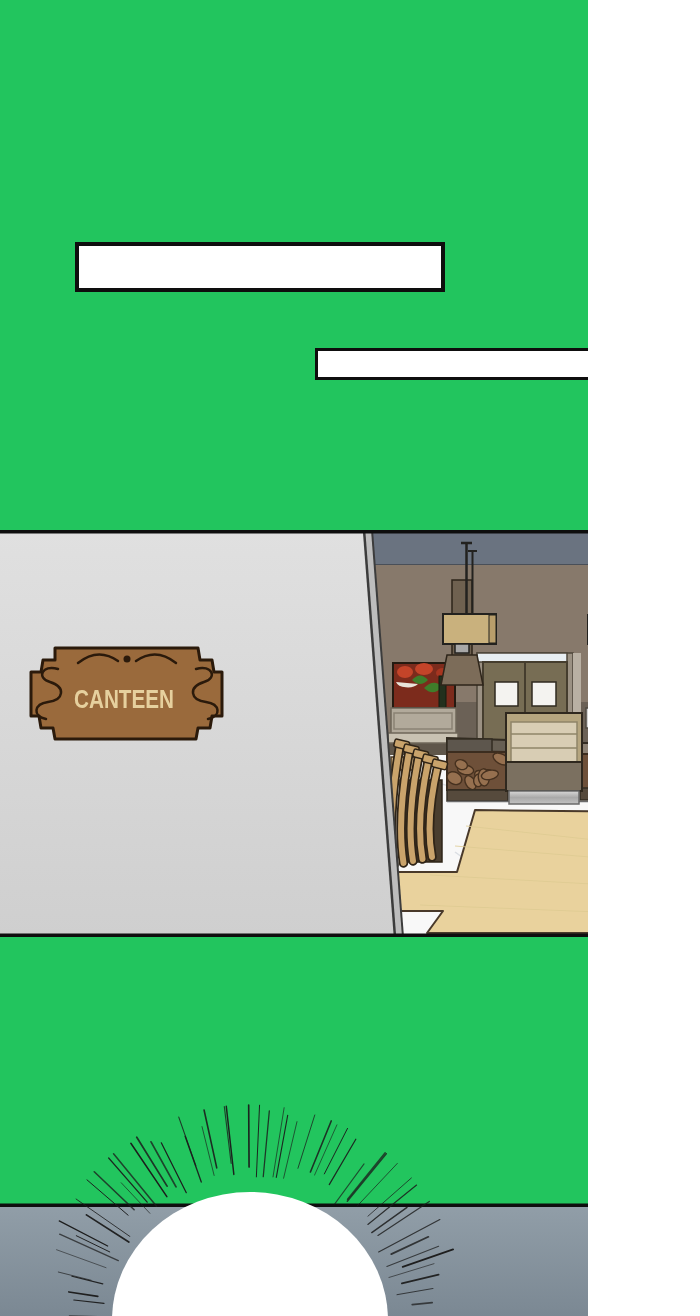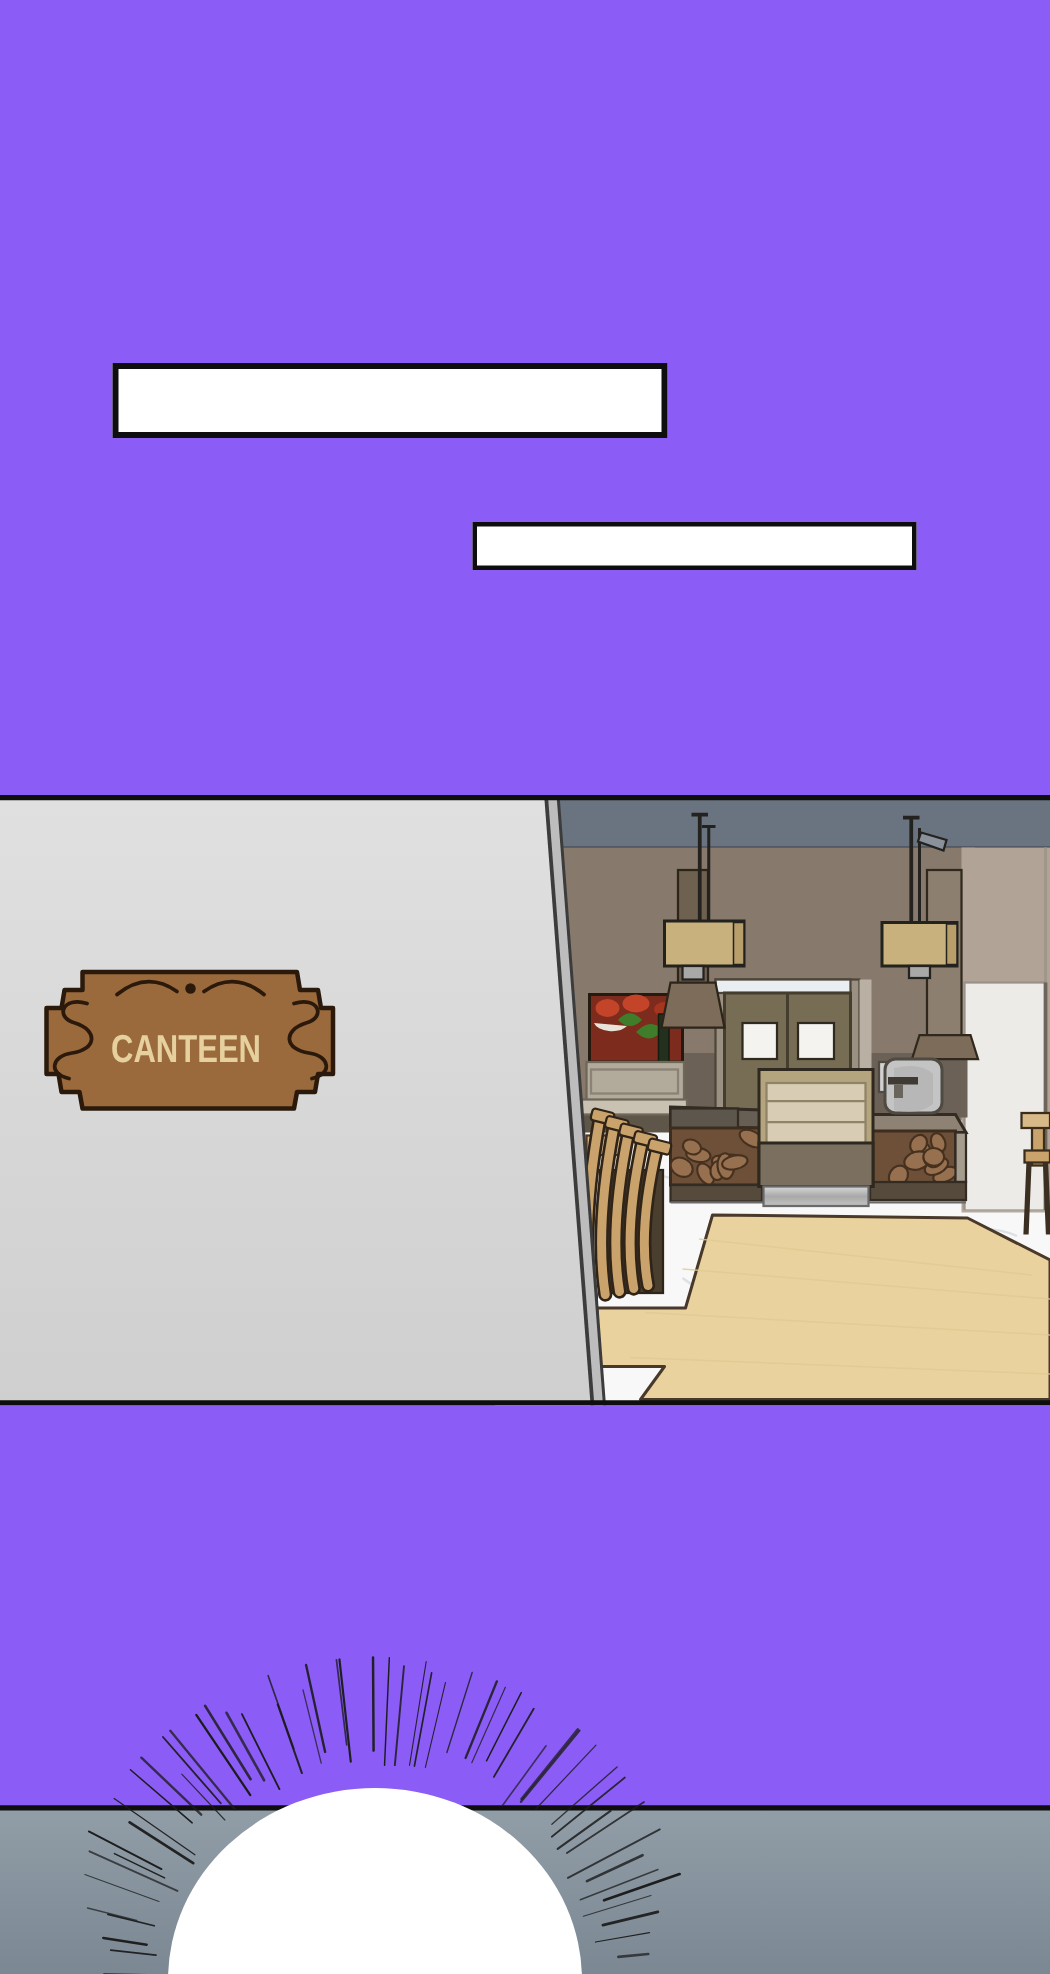--- a/index.html
+++ b/index.html
@@ -1,16 +1,16 @@
 <!DOCTYPE html>
 <html style="--page-bg: #ffffff; --panel-border: #0e0e0e; --wall: #d2d2d2; --wall-edge: #bdbdbd; --wall-edge-line: #3c3c3c; --ceiling: #6a7380; --back-wall: #87796b; --right-wall: #b1a496; --doorway-white: #edebe7; --door: #776d54; --door-window: #f4f3f0; --transom: #e8eef2; --post-dark: #6f6150; --post-light: #8d7f70; --lamp-shade: #c9b17d; --lamp-shade-side: #b89e6b; --counter-top-left: #675f53; --counter-top-right: #8d8274; --beans-bg: #6e5039; --bean: #96704f; --plinth: #564a3c; --case-frame: #b5a57f; --case-glass: #d8cdb4; --steel: #c4c4c4; --floor: #f8f8f8; --vein: #d9dde2; --rug: #e9d29d; --rug-line: #decb92; --wood-chair: #c9a36b; --wood-dark: #4a3e2f; --sign-wood: #9a6a3c; --sign-outline: #2b1a0b; --sign-text: #e6d09e; --poster-bg: #7c2b1c; --poster-red: #c44429; --poster-green: #3f7d2a; --bottom-panel-top: #919ea8; --bottom-panel-bottom: #7b8893; --burst-line: #1c1c1c; --dome: #ffffff;"><head>
 <meta charset="utf-8">
 <style>
   html,body{margin:0;padding:0;background:#ffffff;}
-  .page{position:relative;width:700px;height:1316px;background:#8b5cf6;overflow:hidden;
+  .page{position:relative;width:588px;height:1316px;background:#22c55e;overflow:hidden;
         font-family:"Liberation Sans",sans-serif;}
   .narration-box{position:absolute;background:#ffffff;box-sizing:border-box;}
   .box-1{left:75px;top:242px;width:370px;height:50px;border:4px solid #0e0e0e;}
   .box-2{left:315px;top:348px;width:296px;height:32px;border:3px solid #0e0e0e;}
   .panel-canteen{position:absolute;left:0;top:530px;}
   .panel-bottom{position:absolute;left:0;top:1080px;}
 </style>
 </head>
 <body>
 

